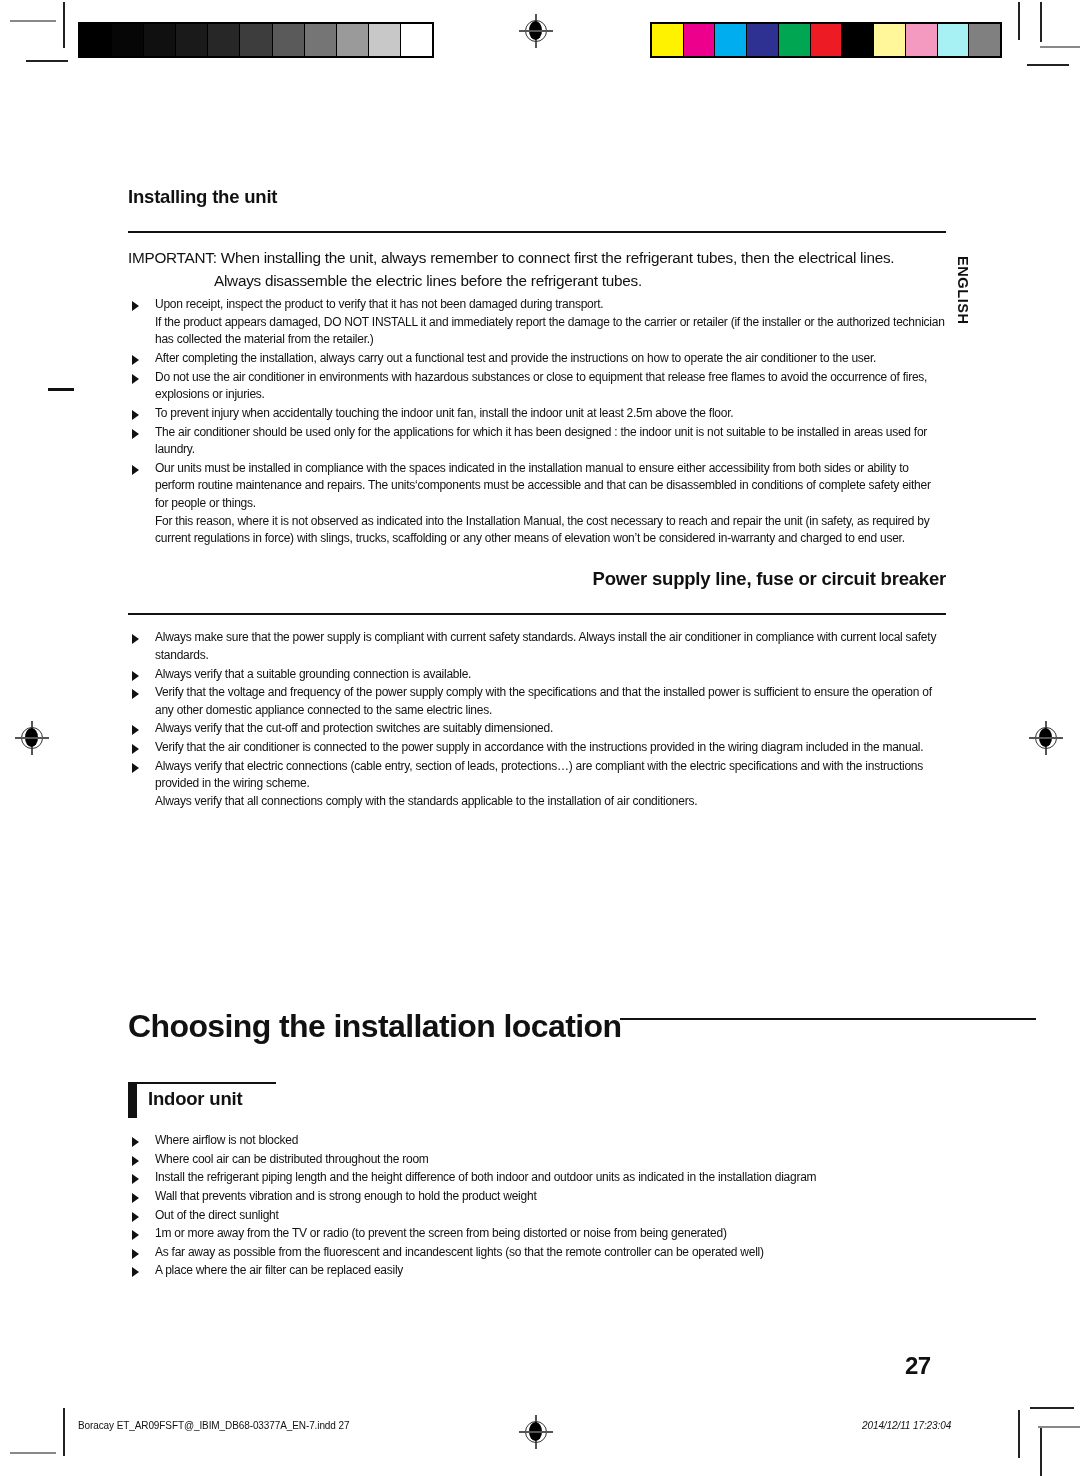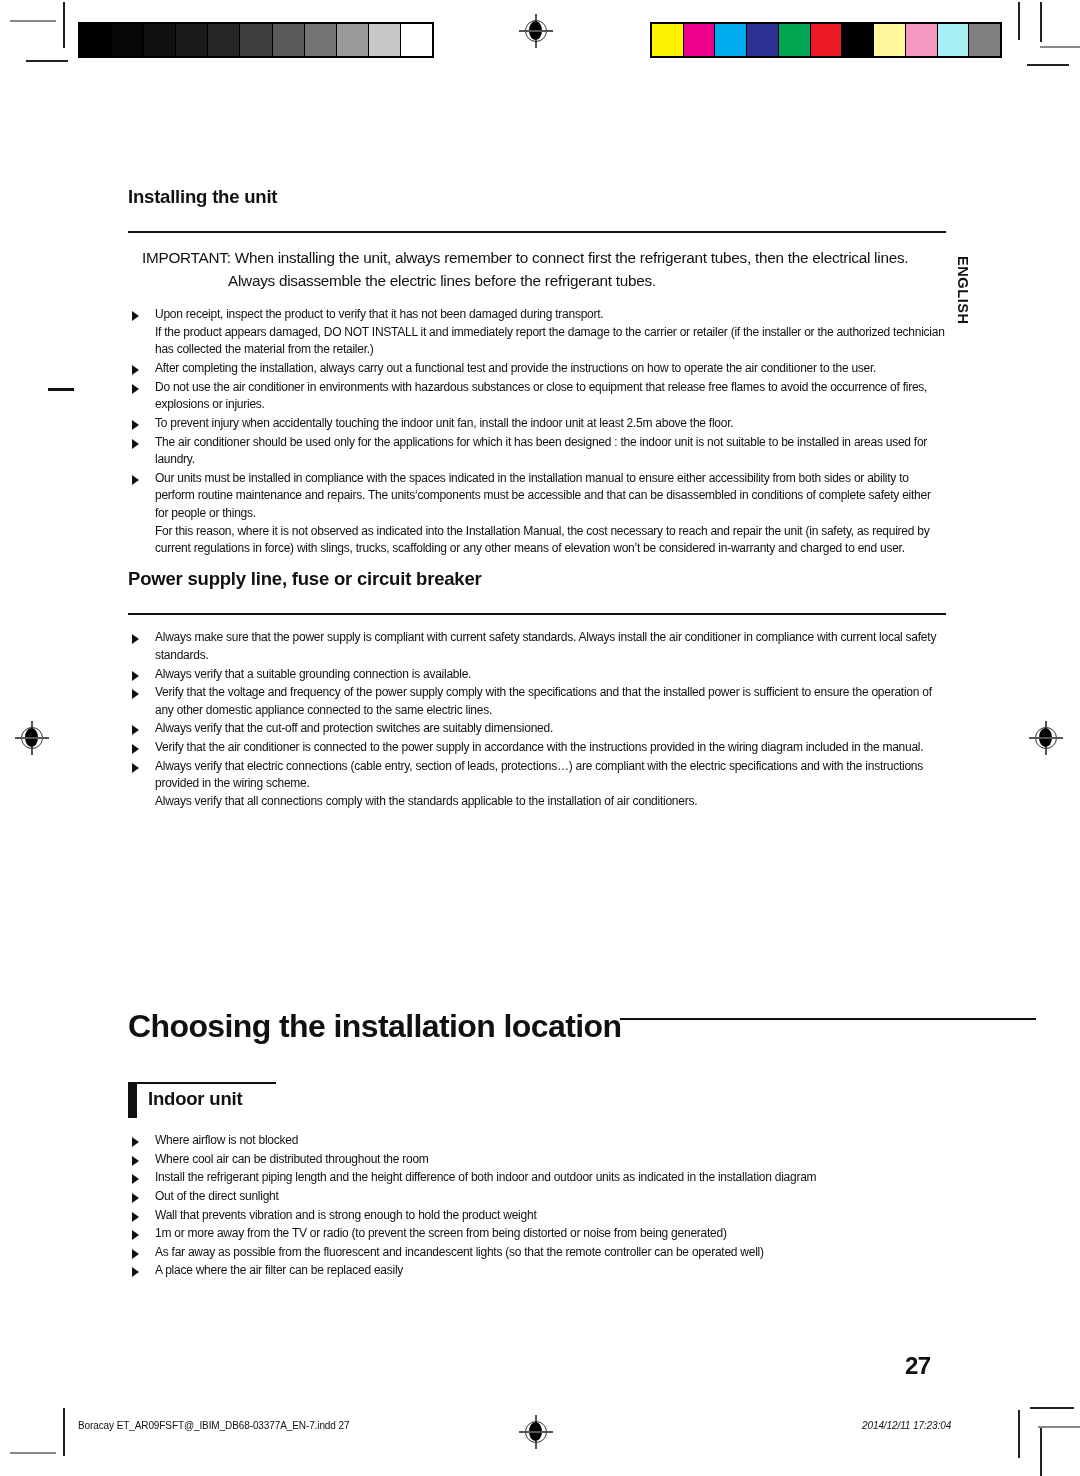--- a/index.html
+++ b/index.html
@@ -124,27 +124,27 @@
   
   .sec-head {
     font-size: 18.5px;
     font-weight: bold;
     letter-spacing: -0.2px;
     padding-bottom: 24px;
     border-bottom: 2.2px solid #111;
     margin: 0 0 14px 0;
     line-height: 1.15;
   }
-  .sec-head.second { margin-top: 10px; }
+  .sec-head.second { margin-top: 20px; text-align: right; }
 
   .para {
     font-size: 15.3px;
     line-height: 1.47;
     letter-spacing: -0.25px;
-    margin: 14px;
+    margin: 0;
   }
   .para .indent-line {
     display: block;
     padding-left: 86px;
   }
 
   ul.blist {
     list-style: none;
     margin: 4px 0 0 0;
     padding: 0;
@@ -421,25 +421,25 @@
     <li>
         <span class="tri"></span>
         <span class="cont">Where cool air can be distributed throughout the room</span>
       </li>
     <li>
         <span class="tri"></span>
         <span class="cont">Install the refrigerant piping length and the height difference of both indoor and outdoor units as indicated in the installation diagram</span>
       </li>
     <li>
         <span class="tri"></span>
+        <span class="cont">Wall that prevents vibration and is strong enough to hold the product weight</span>
+      </li>
+    <li>
+        <span class="tri"></span>
         <span class="cont">Out of the direct sunlight</span>
-      </li>
-    <li>
-        <span class="tri"></span>
-        <span class="cont">Wall that prevents vibration and is strong enough to hold the product weight</span>
       </li>
     <li>
         <span class="tri"></span>
         <span class="cont">1m or more away from the TV or radio (to prevent the screen from being distorted or noise from being generated)</span>
       </li>
     <li>
         <span class="tri"></span>
         <span class="cont">As far away as possible from the fluorescent and incandescent lights (so that the remote controller can be operated well)</span>
       </li>
     <li>

